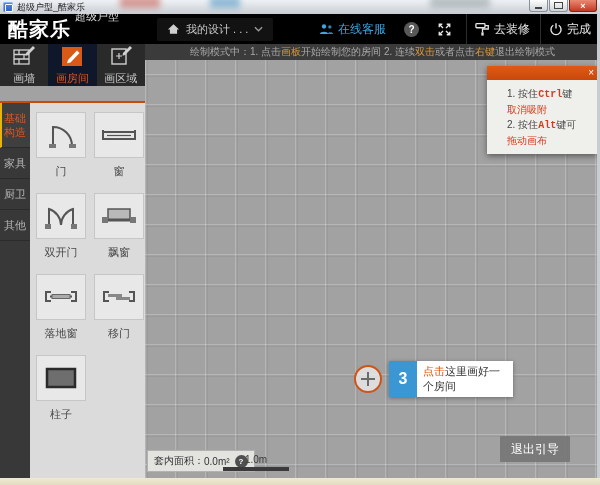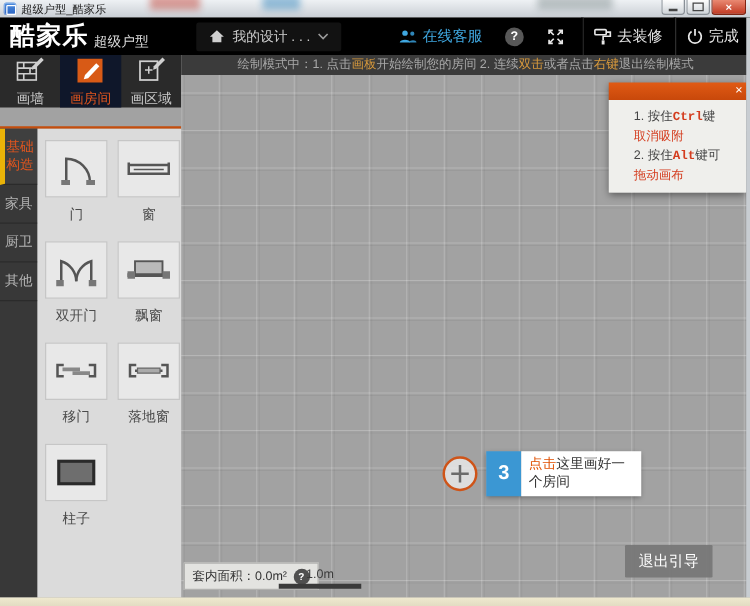--- a/index.html
+++ b/index.html
@@ -24,21 +24,21 @@
     display:flex;align-items:center;justify-content:center;box-sizing:border-box;}
   .winbtn.close{width:28px;background:linear-gradient(#e98972,#c23b24);border-color:#7e2513;
     color:#fff;font-size:9px;font-weight:bold;line-height:10px;}
   .glyph-min{width:7px;height:2px;background:#444;margin-top:4px;}
   .glyph-max{width:7px;height:5px;border:1px solid #444;}
 
   
   .header{position:absolute;left:0;top:14px;width:600px;height:30px;background:#000000;
     display:flex;align-items:center;color:#ddd;}
   .logo{margin-left:8px;font-size:20px;font-weight:bold;color:#fff;letter-spacing:1px;line-height:30px;}
-  .logo-sub{font-size:11px;color:#ddd;margin-left:4px;align-self:flex-end;margin-bottom:3px;}
+  .logo-sub{font-size:11px;color:#ddd;margin-left:4px;align-self:flex-end;margin-bottom:20px;}
   .menu-pill{margin-left:38px;display:flex;align-items:center;background:#121212;
     border-radius:2px;padding:4px 10px;cursor:pointer;}
   .menu-pill .txt{font-size:11px;color:#ccc;margin:0 6px;}
   .hdr-right{margin-left:auto;display:flex;align-items:flex-start;height:30px;}
   .hdr-item{display:flex;align-items:center;font-size:12px;color:#e6e6e6;padding:0 9px;height:30px;cursor:pointer;}
   .hdr-item.blue{color:#3fa7e0;}
   .hdr-item svg{margin-right:4px;}
   .hdr-sep{width:1px;height:30px;background:#000;box-shadow:1px 0 0 #2e2e2e;}
   .help-circle{width:15px;height:15px;border-radius:50%;background:#585858;color:#fff;
     font-size:10px;font-weight:bold;display:flex;align-items:center;justify-content:center;}
@@ -50,21 +50,21 @@
   .tool-btn{flex:1;display:flex;flex-direction:column;align-items:center;justify-content:center;cursor:pointer;}
   .tool-btn .lbl{font-size:11px;color:#c9c9c9;margin-top:3px;}
   .tool-btn.sel{background:#0f172a;}
   .tool-btn.sel .lbl{color:#e0551e;}
   .tools-divider{position:absolute;left:0;top:101px;width:145px;height:2px;background:#c44d0d;}
 
   
   .tabstrip{position:absolute;left:0;top:103px;width:30px;height:375px;background:#383838;}
   .vtab{width:30px;box-sizing:border-box;border-bottom:1px solid #2b2b2b;color:#b5b5b5;
     font-size:11px;line-height:14px;text-align:center;padding:8px 3px;cursor:pointer;word-break:break-all;}
-  .vtab.sel{color:#e0551e;background:#3f3f3f;border-left:4px solid #eab308;padding-left:1px;}
+  .vtab.sel{color:#e0551e;background:#3f3f3f;border-left:2px solid #eab308;padding-left:1px;}
 
   
   .palette{position:absolute;left:30px;top:103px;width:115px;height:375px;background:#dbdbdb;
     box-sizing:border-box;padding:9px 6px;display:grid;grid-template-columns:1fr 1fr;
     column-gap:8px;row-gap:14px;align-content:start;}
   .pal-item{display:flex;flex-direction:column;align-items:center;cursor:pointer;}
   .pal-tile{width:48px;height:44px;background:#e8e8e8;border:1px solid #c6c6c6;
     display:flex;align-items:center;justify-content:center;}
   .pal-lbl{font-size:11px;color:#4a4a4a;margin-top:6px;}
 
@@ -279,39 +279,39 @@
         </svg>
       </div>
       <span class="pal-lbl">飘窗</span>
     </div>
     <div class="pal-item">
       <div class="pal-tile">
         <svg width="40" height="32" viewBox="0 0 40 32">
           <g stroke="#555" stroke-width="2" fill="none">
             <path d="M10,11 h-5 v9 h5"></path>
             <path d="M30,11 h5 v9 h-5"></path>
-          </g>
-          <rect x="9" y="13" width="14" height="3" fill="#888"></rect>
-          <rect x="17" y="16" width="14" height="3" fill="#888"></rect>
-        </svg>
-      </div>
-      <span class="pal-lbl">移门</span>
+            <path d="M9,15.5 h22"></path>
+          </g>
+          <rect x="11" y="13.5" width="18" height="4" fill="#aaa" stroke="#666" stroke-width="1"></rect>
+        </svg>
+      </div>
+      <span class="pal-lbl">落地窗</span>
     </div>
     <div class="pal-item">
       <div class="pal-tile">
         <svg width="40" height="32" viewBox="0 0 40 32">
           <g stroke="#555" stroke-width="2" fill="none">
             <path d="M10,11 h-5 v9 h5"></path>
             <path d="M30,11 h5 v9 h-5"></path>
-            <path d="M9,15.5 h22"></path>
-          </g>
-          <rect x="11" y="13.5" width="18" height="4" fill="#aaa" stroke="#666" stroke-width="1"></rect>
-        </svg>
-      </div>
-      <span class="pal-lbl">落地窗</span>
+          </g>
+          <rect x="9" y="13" width="14" height="3" fill="#888"></rect>
+          <rect x="17" y="16" width="14" height="3" fill="#888"></rect>
+        </svg>
+      </div>
+      <span class="pal-lbl">移门</span>
     </div>
     <div class="pal-item">
       <div class="pal-tile">
         <svg width="40" height="32" viewBox="0 0 40 32">
           <rect x="6" y="7" width="28" height="18" fill="#6e6e6e" stroke="#2a2a2a" stroke-width="2.5"></rect>
         </svg>
       </div>
       <span class="pal-lbl">柱子</span>
     </div>
   </div>

